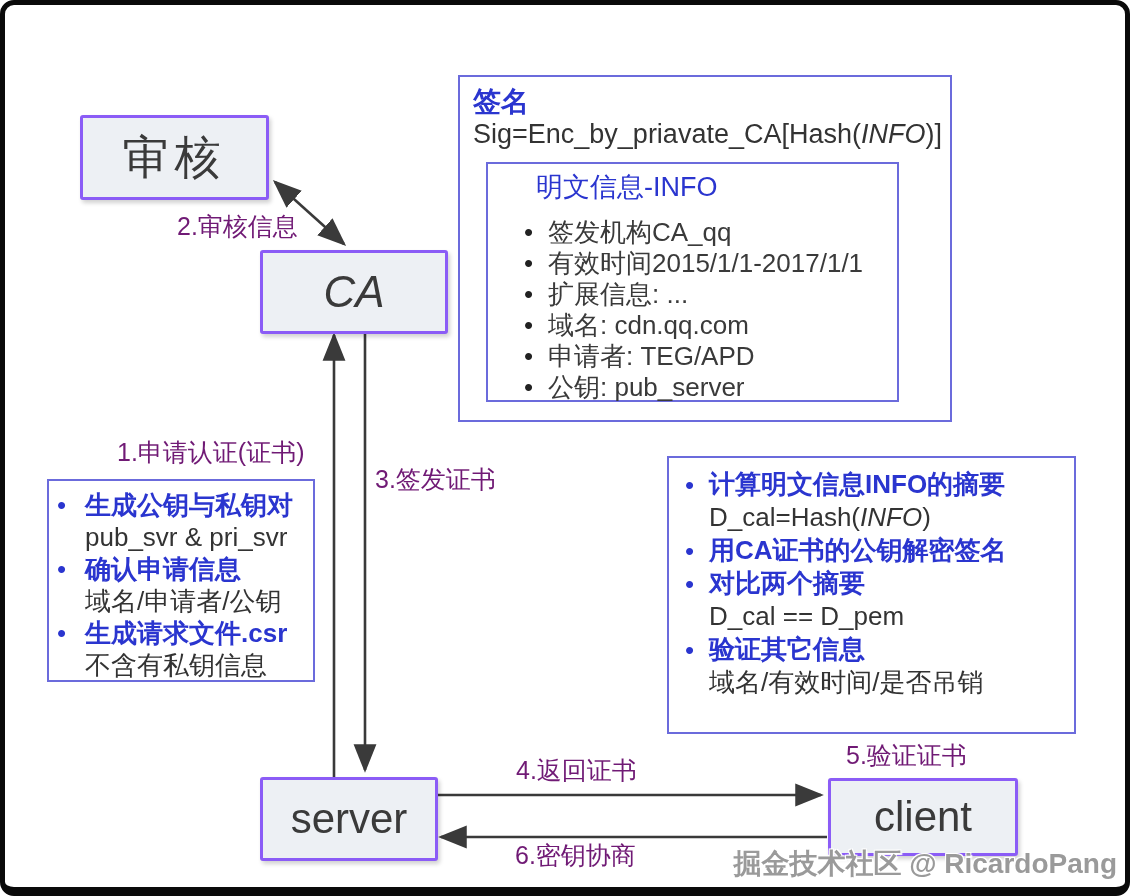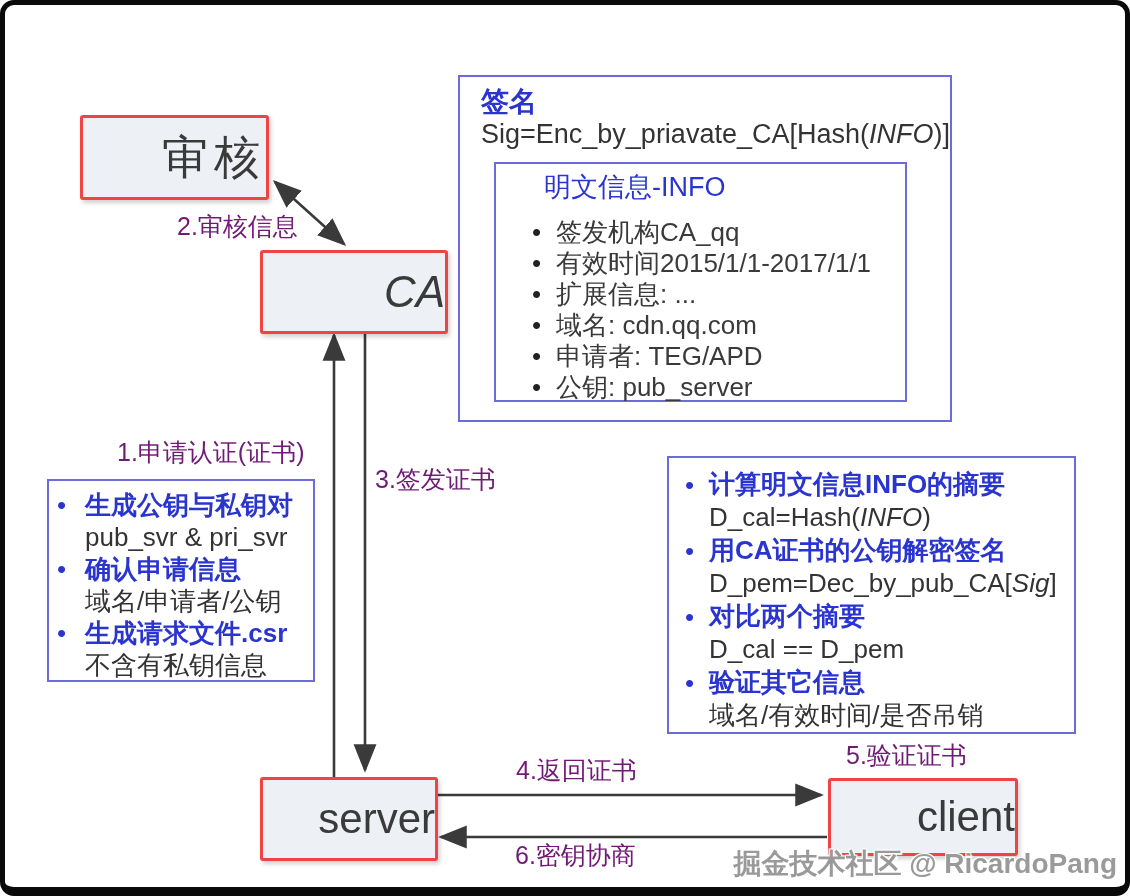--- a/index.html
+++ b/index.html
@@ -5,36 +5,36 @@
   html,body{margin:0;padding:0;background:#ffffff;}
   body{font-family:"Liberation Sans","DejaVu Sans",sans-serif;}
   .frame{
     position:relative;width:1130px;height:896px;box-sizing:border-box;
     background:#ffffff;border:5px solid #0a0a0a;border-bottom-width:9px;
     border-radius:14px;overflow:hidden;
   }
   .abs{position:absolute;}
   
   .node{
-    position:absolute;display:flex;align-items:center;justify-content:flex-end;
-    background:#edf0f4;border:3px solid #ef4444;border-radius:3px;
+    position:absolute;display:flex;align-items:center;justify-content:center;
+    background:#edf0f4;border:3px solid #8b5cf6;border-radius:3px;
     color:#3a3a3a;box-shadow:2px 3px 4px rgba(0,0,0,0.18);
   }
   .node-review{left:75px;top:110px;width:183px;height:79px;font-size:46px;letter-spacing:6px;}
   .node-ca{left:255px;top:245px;width:182px;height:78px;font-size:44px;font-style:italic;}
   .node-server{left:255px;top:772px;width:172px;height:78px;font-size:42px;}
   .node-client{left:823px;top:773px;width:184px;height:72px;font-size:42px;}
   
   .redlabel{position:absolute;color:#701a75;font-weight:normal;font-size:25px;white-space:nowrap;}
   
   .bluebox{position:absolute;border:2px solid #6b6bdc;background:#ffffff;box-sizing:border-box;}
   .blue{color:#2a35cf;}
   .dark{color:#333333;}
   
-  .cert-box{left:453px;top:70px;width:494px;height:347px;padding:8px 12px 0 21px;}
+  .cert-box{left:453px;top:70px;width:494px;height:347px;padding:8px 12px 0 13px;}
   .cert-title{left:630px;top:24px;width:140px;text-align:center;color:#d9453f;font-weight:bold;font-size:29px;}
   .sig-title{font-size:28px;font-weight:bold;line-height:33px;}
   .sig-formula{font-size:27px;line-height:33px;white-space:nowrap;}
   .info-box{position:relative;margin:11px 0 0 13px;width:413px;height:240px;border:2px solid #6b6bdc;
     box-sizing:border-box;padding:7px 10px 0 46px;}
   .info-title{font-size:27px;font-weight:normal;line-height:32px;margin-left:2px;}
   ul.plain{list-style:none;margin:14px;padding:0;}
   .info-list li{position:relative;font-size:26px;line-height:31px;color:#3a3a3a;white-space:nowrap;}
   .info-list li::before{content:"•";position:absolute;left:-24px;color:#222;}
   
@@ -132,21 +132,20 @@
 
   <div class="bluebox client-notes">
     <div class="note-item">
       <span class="dot">•</span>
       <div class="note-title blue">计算明文信息INFO的摘要</div>
       <div class="note-detail dark"><span>D_cal=Hash(</span><span class="it">INFO</span><span>)</span></div>
     </div>
     <div class="note-item">
       <span class="dot">•</span>
       <div class="note-title blue">用CA证书的公钥解密签名</div>
-      <div class="note-detail dark"><span>D_pem=Dec_by_pub_CA[</span><span class="it">Sig</span><span>]</span></div>
     </div>
     <div class="note-item">
       <span class="dot">•</span>
       <div class="note-title blue">对比两个摘要</div>
       <div class="note-detail dark"><span>D_cal == D_pem</span></div>
     </div>
     <div class="note-item">
       <span class="dot">•</span>
       <div class="note-title blue">验证其它信息</div>
       <div class="note-detail dark"><span>域名/有效时间/是否吊销</span></div>

